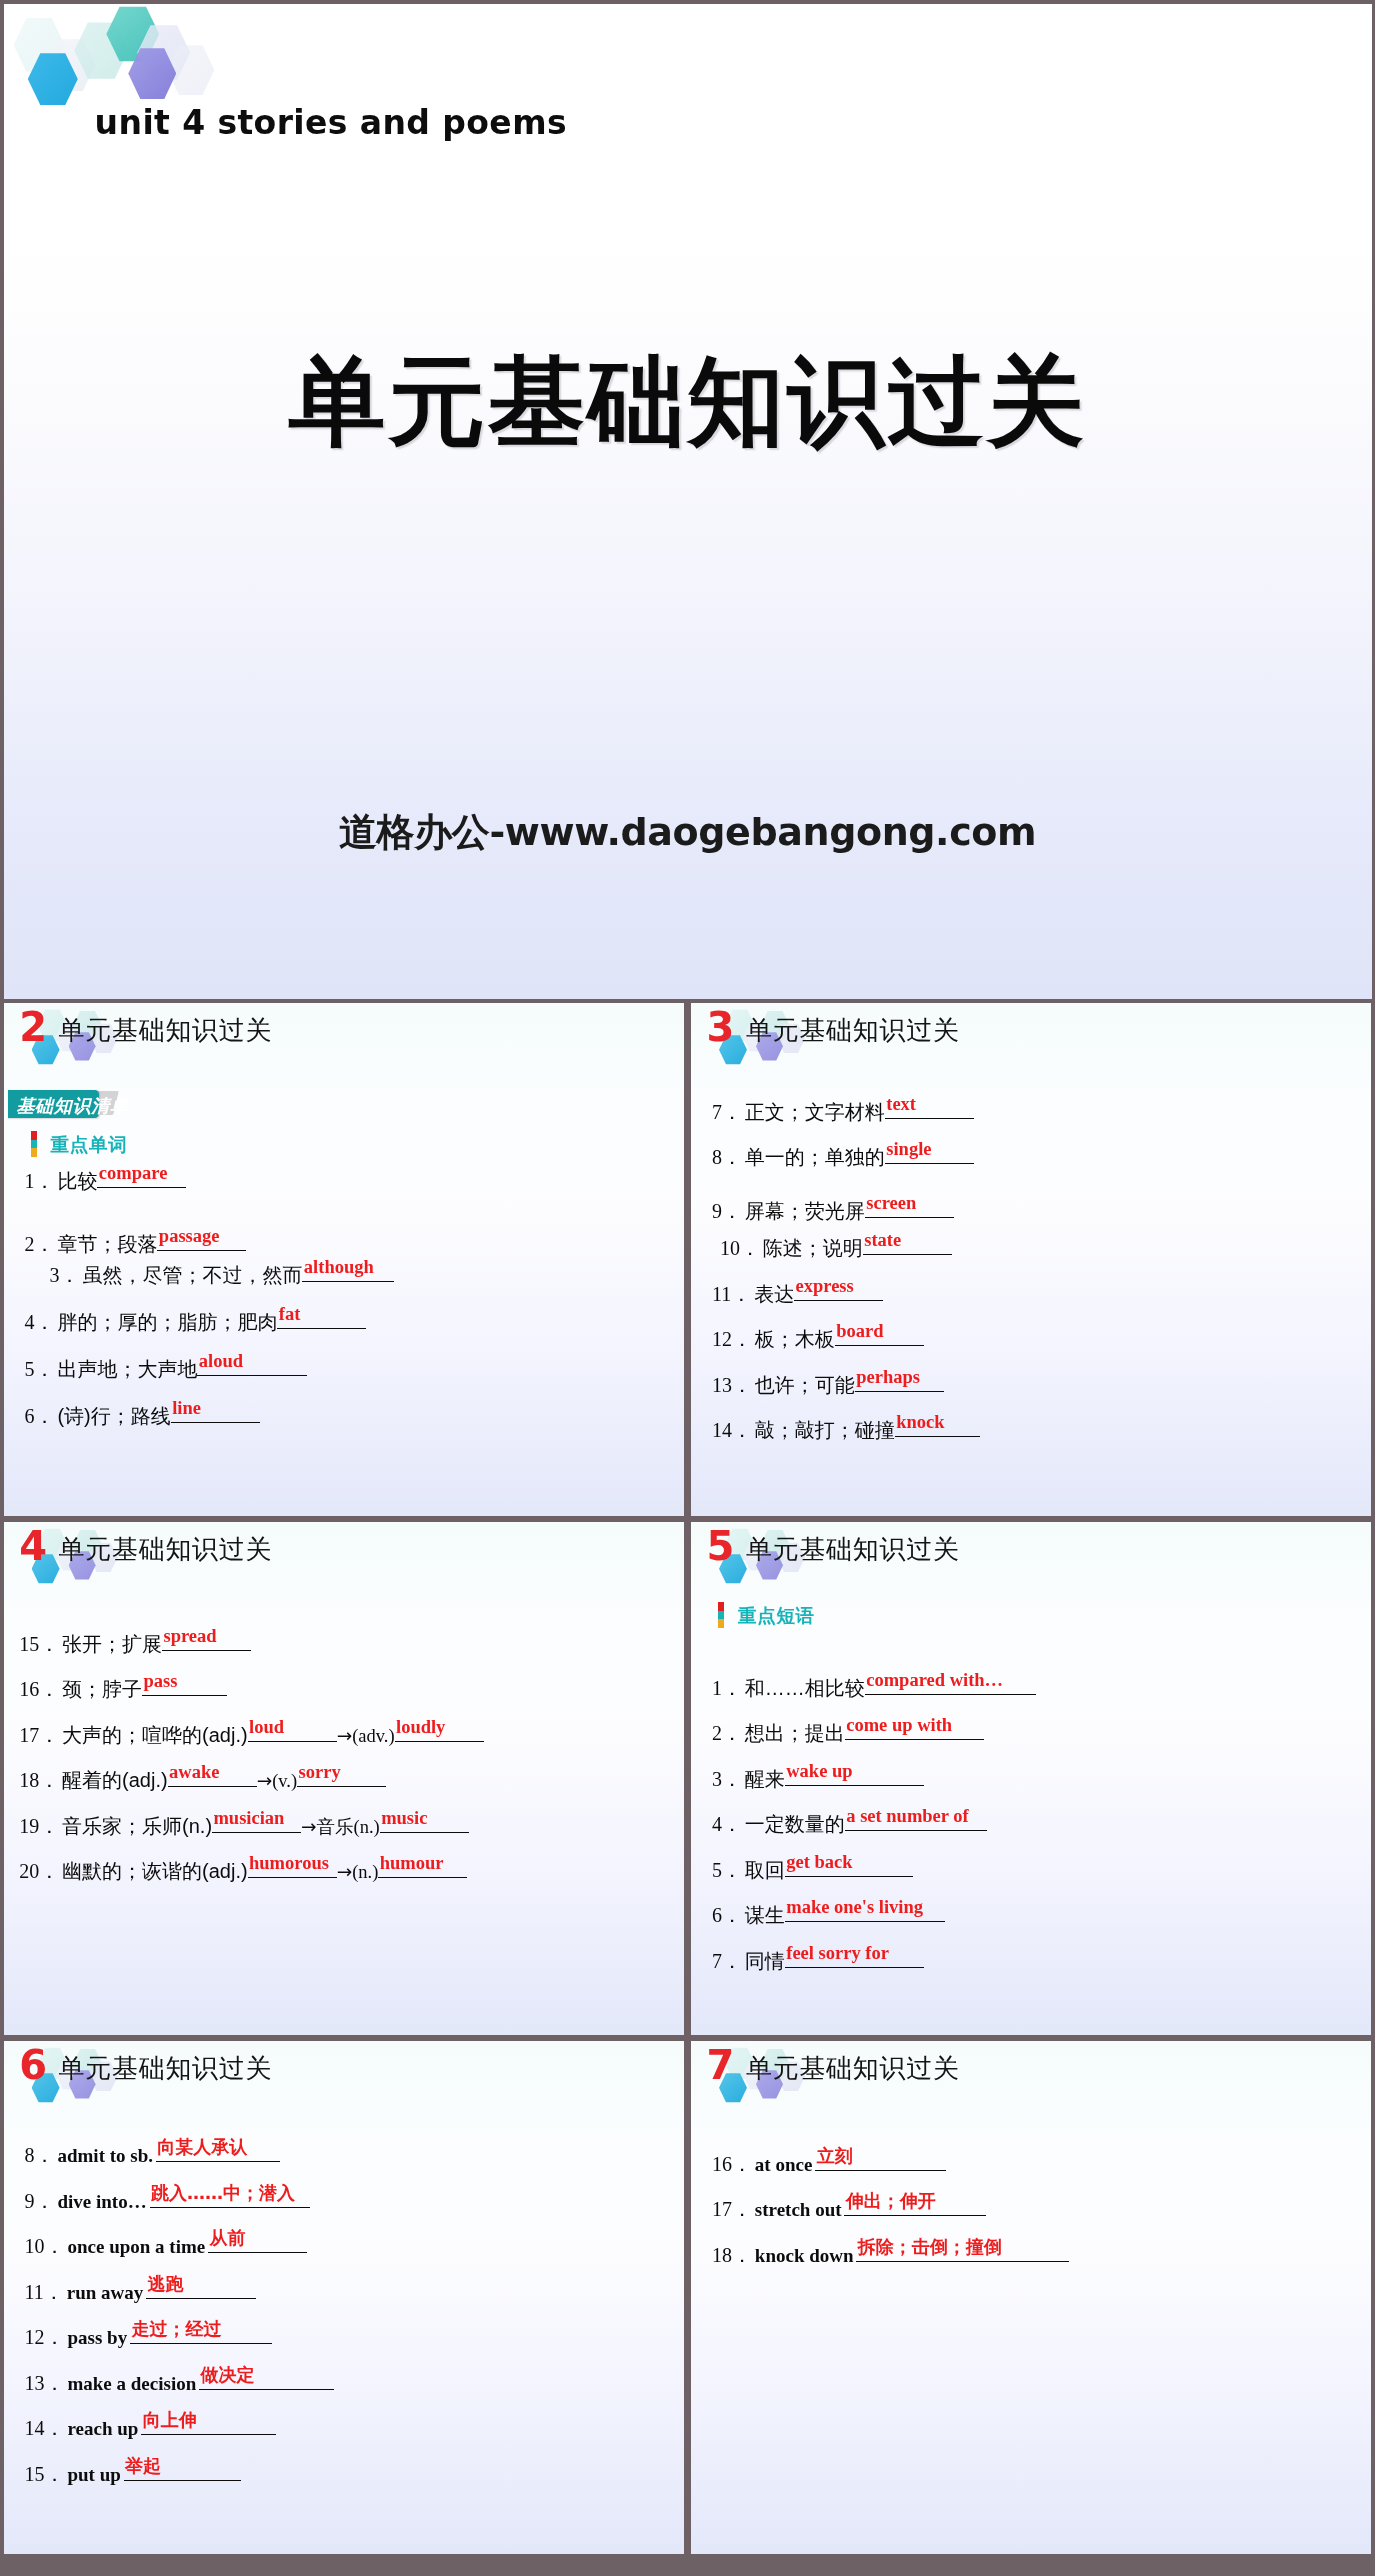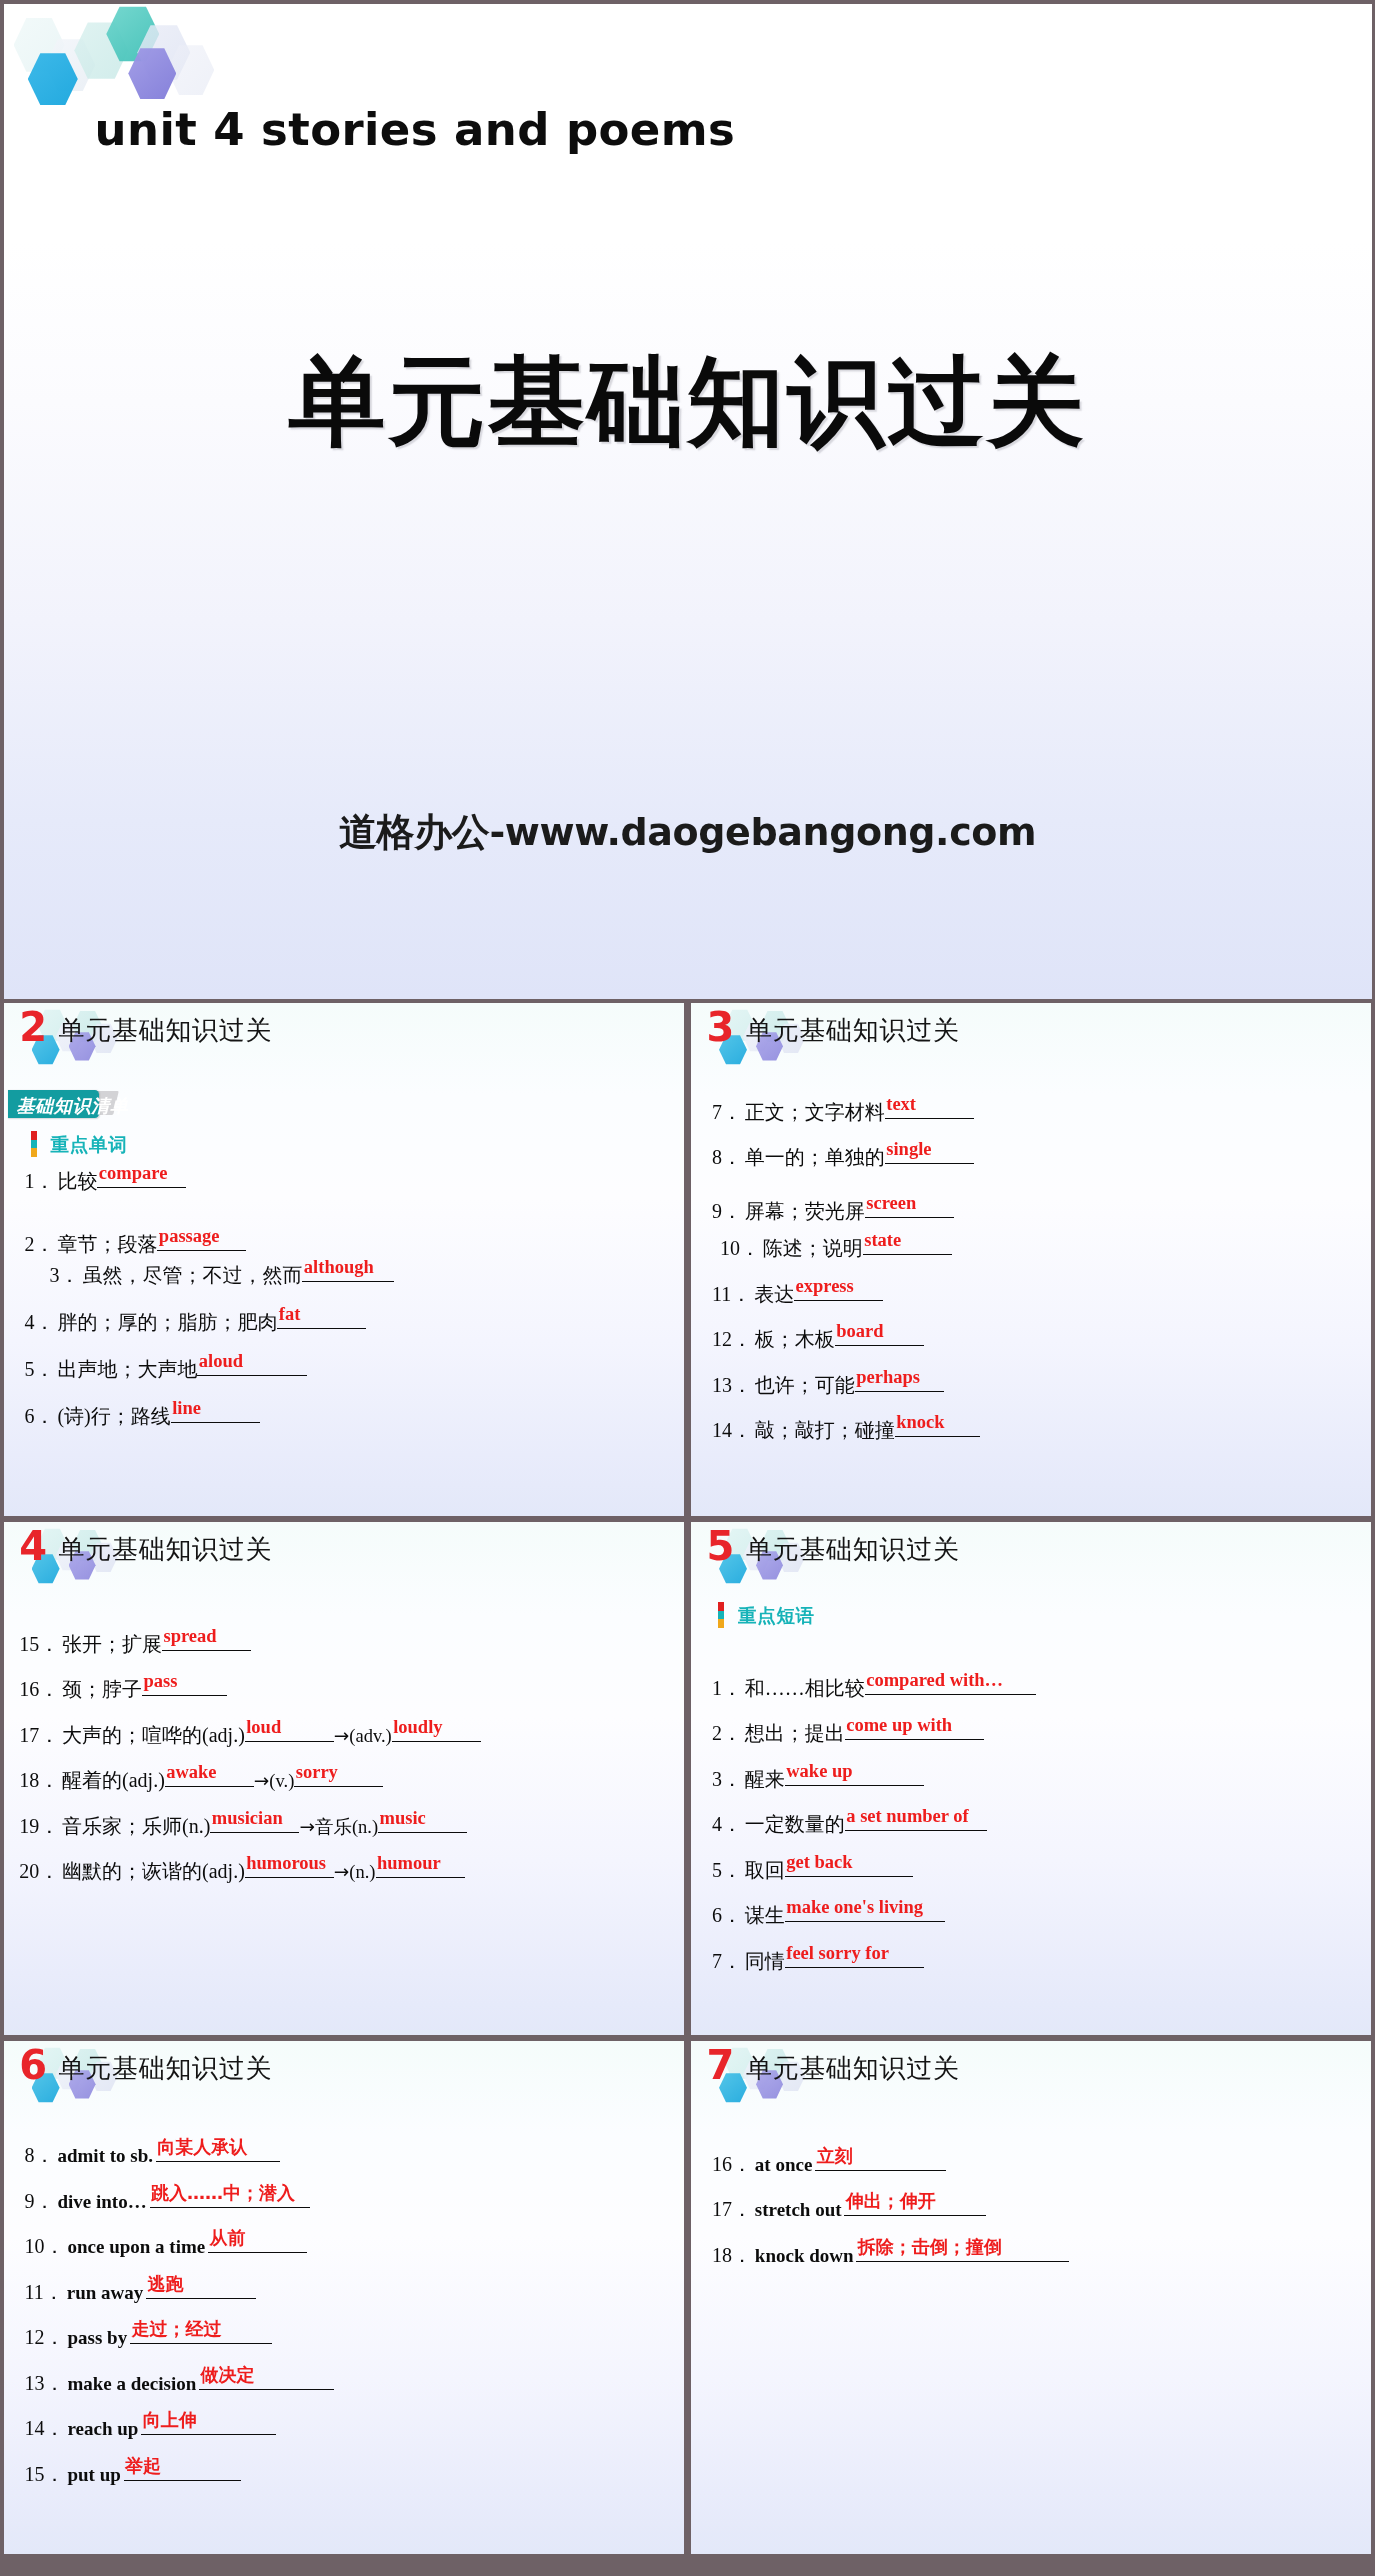--- a/index.html
+++ b/index.html
@@ -39,21 +39,21 @@
     height: 107px;
   }
   .hex {
     position: absolute;
     clip-path: polygon(25% 3%, 75% 3%, 100% 50%, 75% 97%, 25% 97%, 0% 50%);
   }
   .title-en {
     position: absolute;
     left: 91px;
     top: 99px;
-    font-size: 45px;
+    font-size: 33px;
     font-weight: bold;
     color: #0d0d0d;
     letter-spacing: 0.4px;
     font-family: "DejaVu Sans", sans-serif;
     white-space: nowrap;
   }
   .title-cn {
     position: absolute;
     left: 0;
     top: 334px;
@@ -202,21 +202,21 @@
   .num {
     display: inline-block;
     color: #0c0c0c;
     font-size: 20px;
     font-family: "Liberation Serif", "DejaVu Serif", serif;
   }
   .cn {
     display: inline-block;
     color: #0c0c0c;
     font-size: 20px;
-    font-family: Liberation Serif, serif;
+    font-family: Liberation Sans, sans-serif;
     vertical-align: baseline;
   }
   .en {
     display: inline-block;
     color: #0c0c0c;
     font-size: 19px;
     font-family: "Liberation Serif", "DejaVu Serif", serif;
     font-weight: bold;
   }
   

